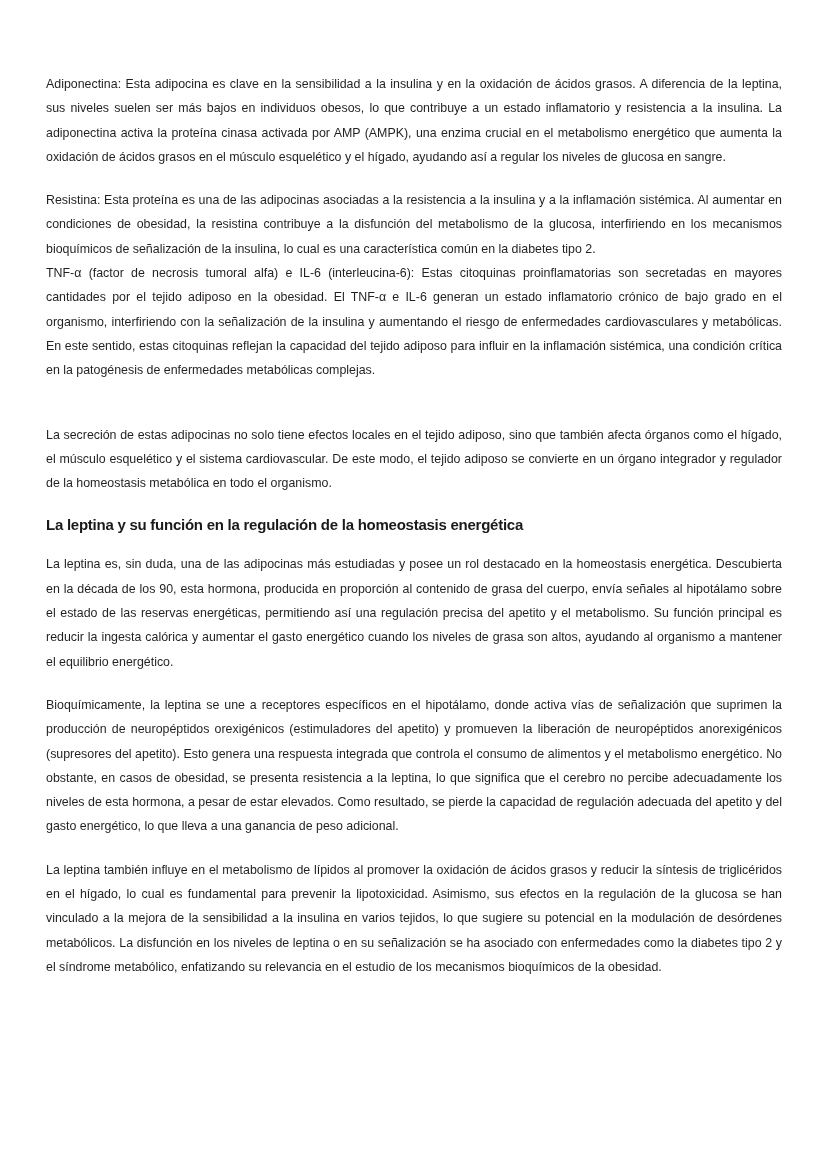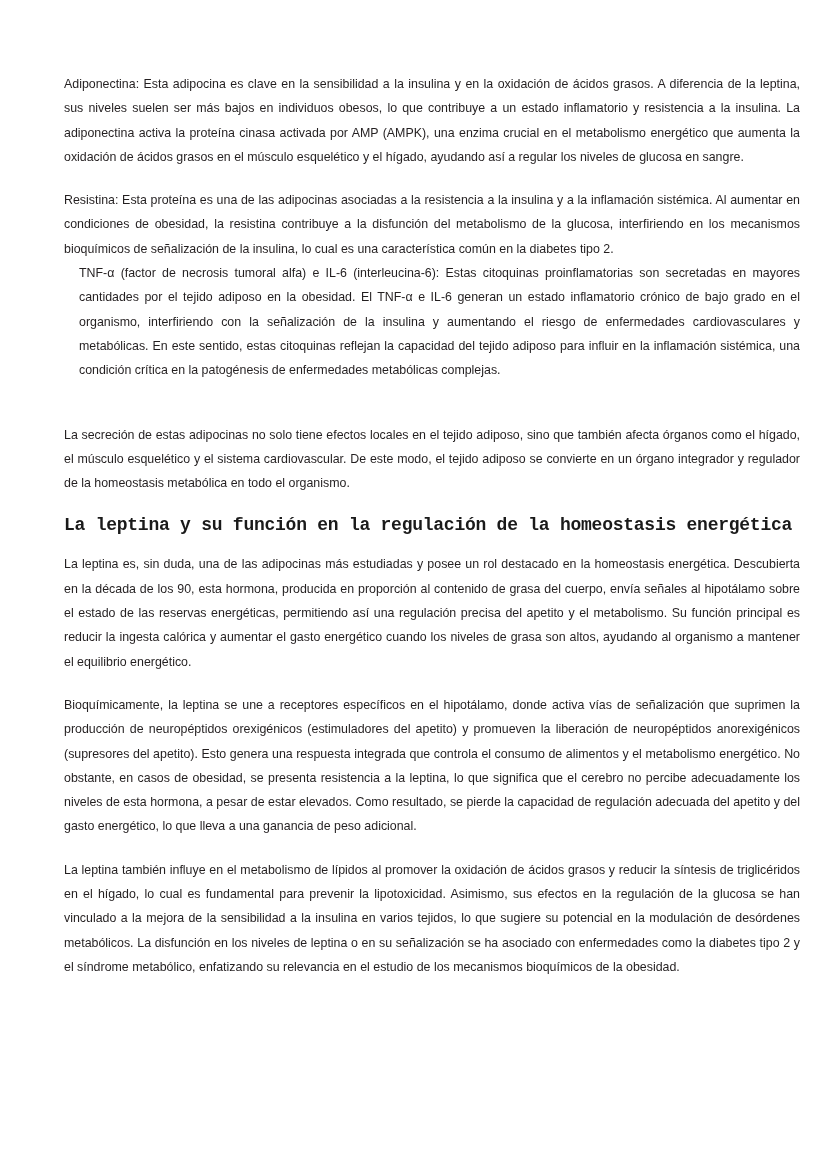--- a/index.html
+++ b/index.html
@@ -14,21 +14,21 @@
     width: 828px;
     height: 1171px;
     margin: 0 auto;
     background: #ffffff;
     box-sizing: border-box;
     overflow: hidden;
   }
 
   .content {
     position: absolute;
-    left: 64px;
+    left: 46px;
     top: 72px;
     width: 736px;
   }
 
   p.body-text {
     font-family: "Liberation Sans", sans-serif;
     font-size: 12.4px;
     line-height: 24.3px;
     color: #231f20;
     text-align: justify;
@@ -37,30 +37,29 @@
     -webkit-hyphens: none;
     hyphens: none;
   }
 
   p.body-text.tight {
     margin-bottom: 0;
   }
 
   p.body-text.gap-large {
     margin-bottom: 40px;
-    margin-left: 15px;
   }
 
   p.body-text.after-heading {
     margin-top: 16px;
   }
 
   h2.section-heading {
-    font-family: Liberation Mono, monospace;
-    font-size: 18px;
+    font-family: Liberation Sans, sans-serif;
+    font-size: 15px;
     font-weight: bold;
     letter-spacing: -0.25px;
     color: #1a1a1a;
     margin: 0 0 12px 0;
     line-height: 22px;
     text-align: left;
   }
 </style>
 </head>
 <body>

